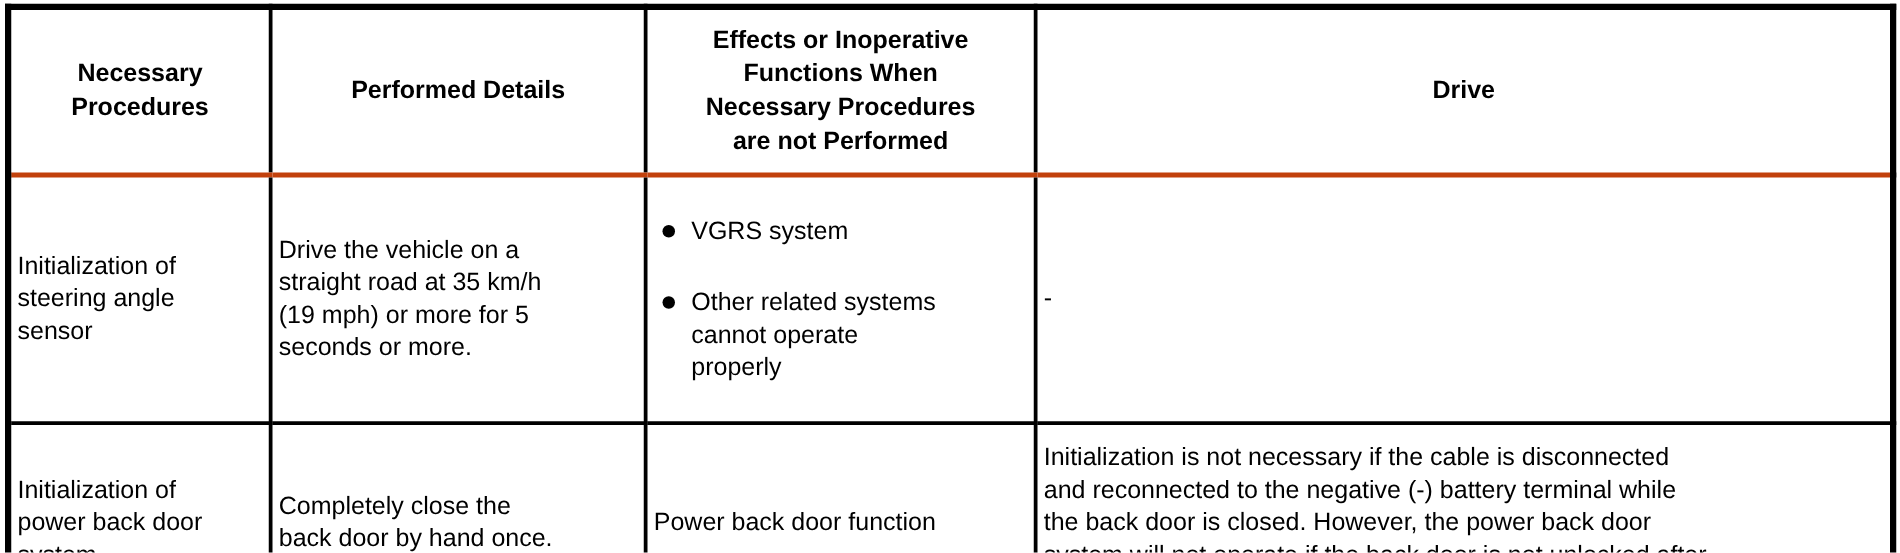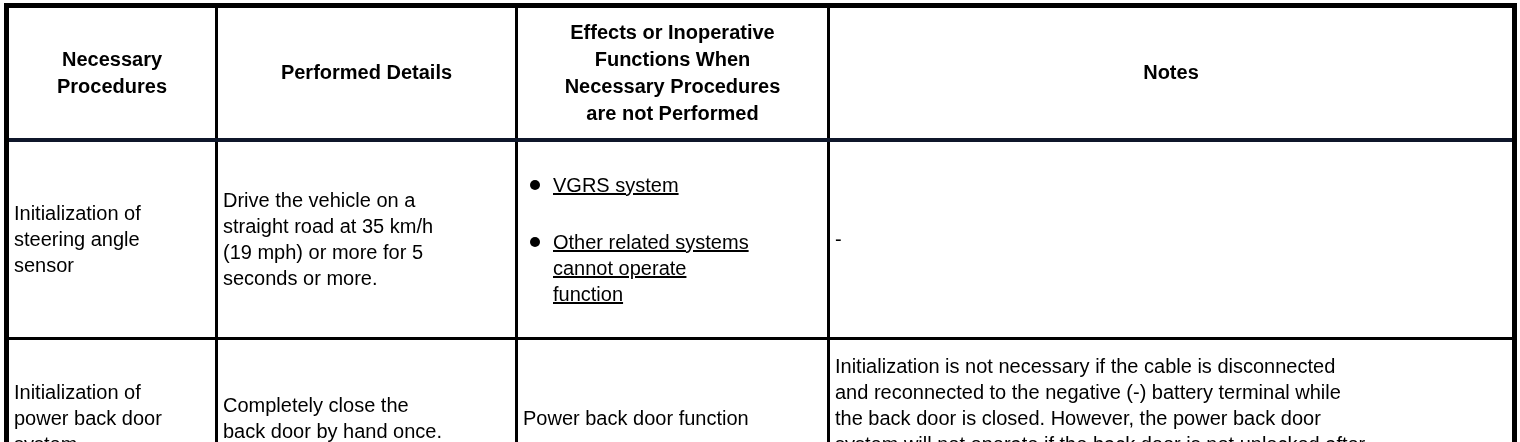--- a/index.html
+++ b/index.html
@@ -23,21 +23,21 @@
     width: 1508px;
     height: 434px;
     border: 5px solid #000000;
     background: #ffffff;
   }
   th, td {
     border: 3px solid #000000;
     overflow: hidden;
   }
   thead th {
-    border-bottom: 4px solid #0f172a;
+    border-bottom: 4px solid #c2410c;
     font-weight: bold;
     font-size: 20px;
     line-height: 27px;
     text-align: center;
     vertical-align: middle;
     white-space: pre-line;
     padding: 4px 6px;
   }
   tbody td {
     font-size: 20px;
@@ -63,21 +63,20 @@
     width: 10px;
     height: 10px;
     border-radius: 50%;
     background: #000000;
     margin: 8px 13px 0 4px;
   }
   .bullet-text {
     white-space: pre-line;
     font-size: 20px;
     line-height: 26px;
-    text-decoration: underline;
   }
 </style>
 </head>
 <body>
 
 <div class="page">
   <table class="proc-table">
     <colgroup>
       <col style="width:210px">
       <col style="width:300px">
@@ -86,42 +85,42 @@
     </colgroup>
     <thead>
       <tr class="row-header">
         <th>Necessary
 Procedures</th>
         <th>Performed Details</th>
         <th>Effects or Inoperative
 Functions When
 Necessary Procedures
 are not Performed</th>
-        <th>Notes</th>
+        <th>Drive</th>
       </tr>
     </thead>
     <tbody>
       <tr class="row-1">
         <td>Initialization of
 steering angle
 sensor</td>
         <td>Drive the vehicle on a
 straight road at 35 km/h
 (19 mph) or more for 5
 seconds or more.</td>
         <td class="effects-cell">
           <div class="bullet-item">
             <span class="bullet"></span>
             <span class="bullet-text">VGRS system</span>
           </div>
           <div class="bullet-item">
             <span class="bullet"></span>
             <span class="bullet-text">Other related systems
 cannot operate
-function</span>
+properly</span>
           </div>
         </td>
         <td>-</td>
       </tr>
       <tr class="row-2">
         <td>Initialization of
 power back door
 system</td>
         <td>Completely close the
 back door by hand once.</td>

